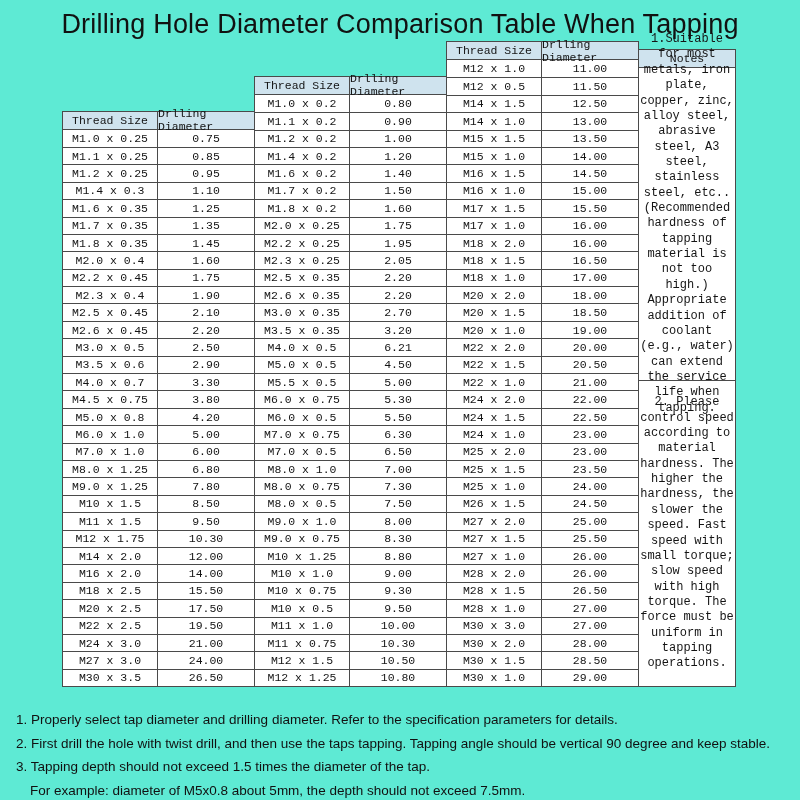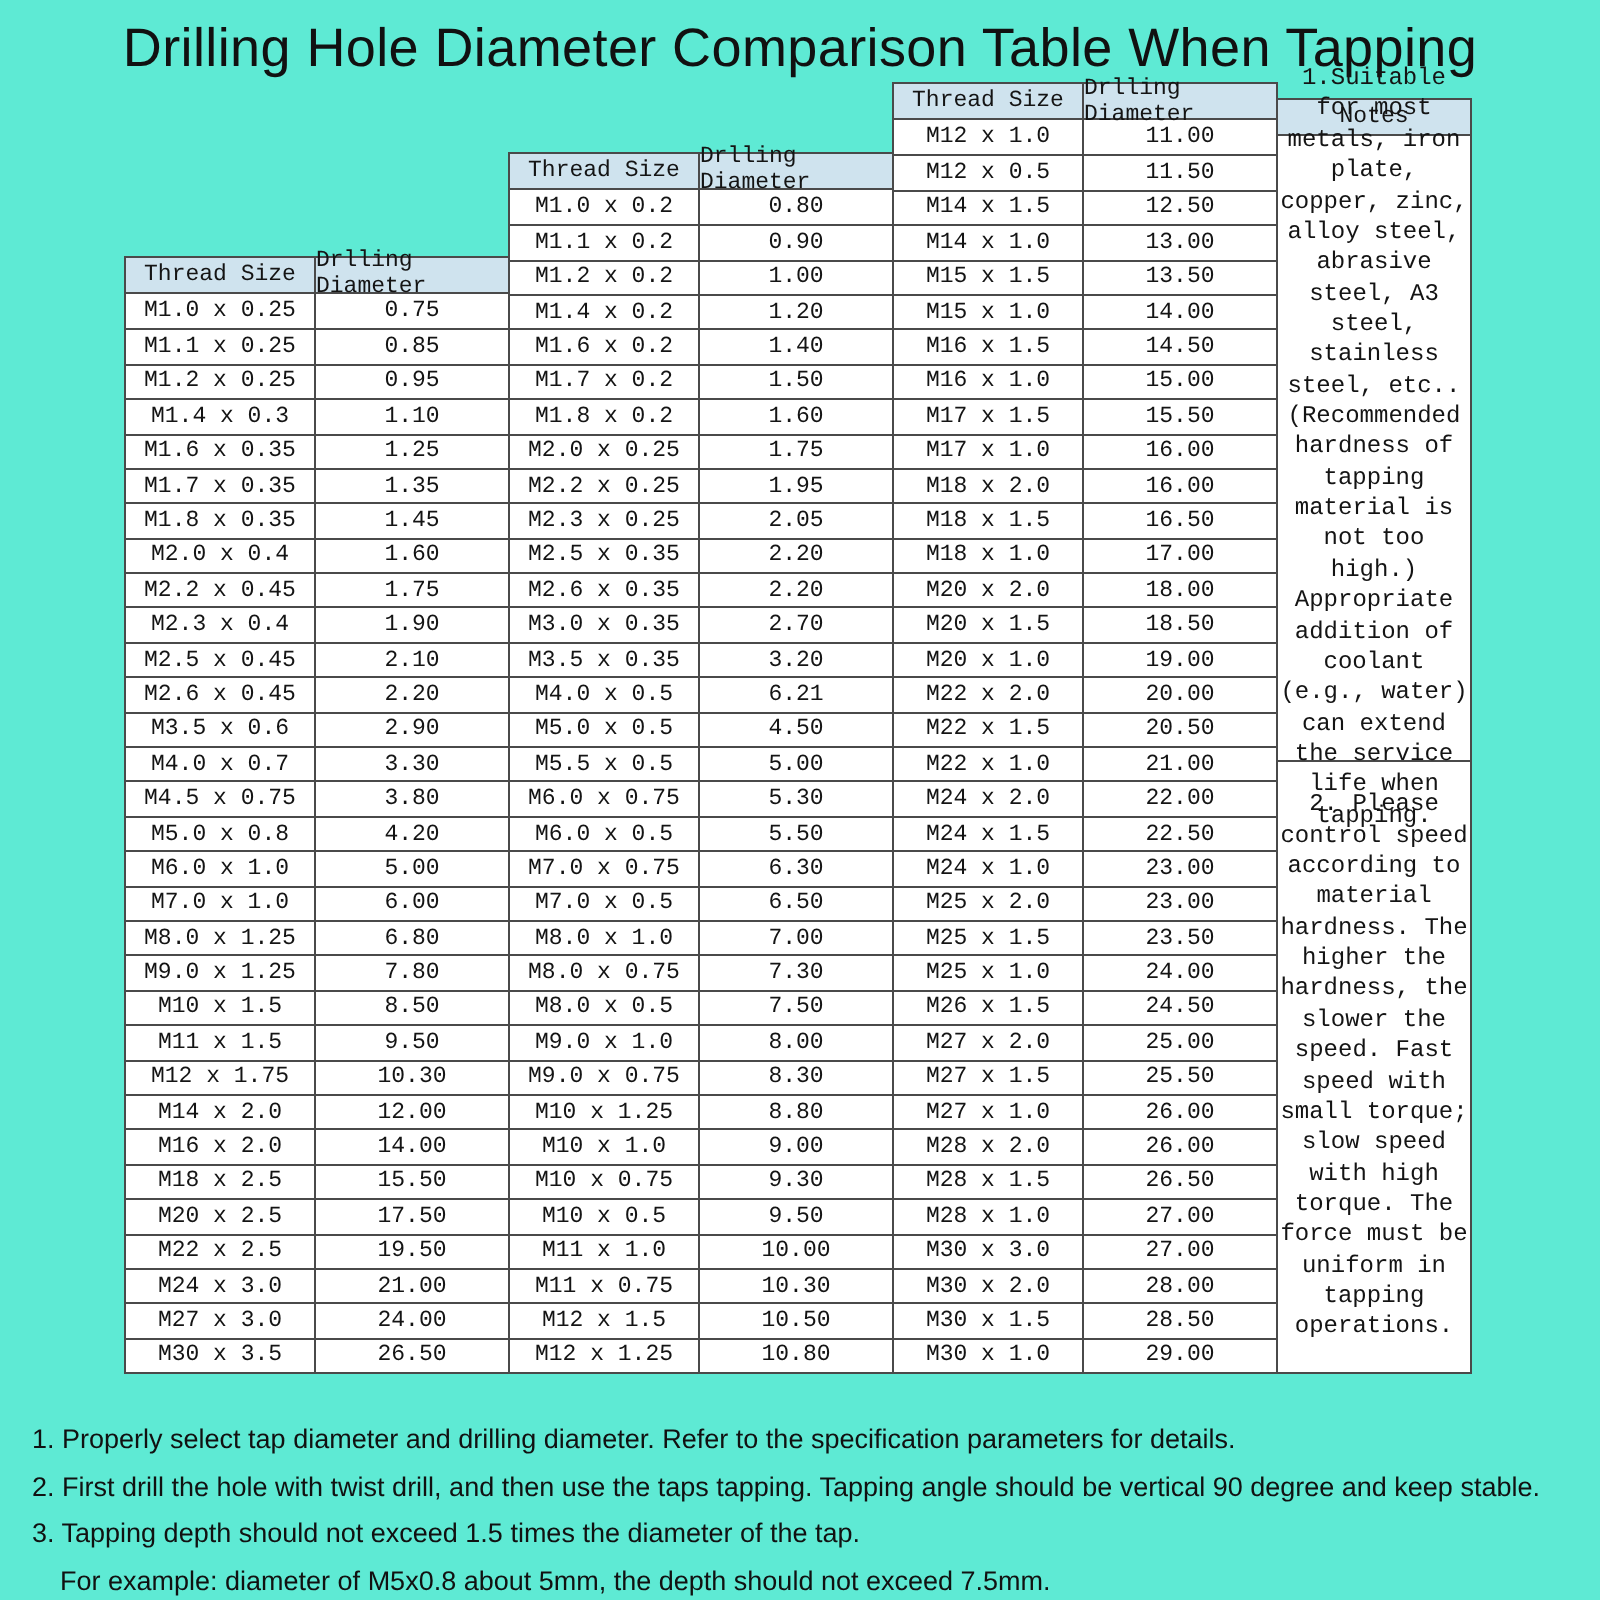--- a/index.html
+++ b/index.html
@@ -148,20 +148,24 @@
           </div>
           <div class="row">
             <div class="cell thread">M2.5 x 0.45</div>
             <div class="cell drill">2.10</div>
           </div>
           <div class="row">
             <div class="cell thread">M2.6 x 0.45</div>
             <div class="cell drill">2.20</div>
           </div>
           <div class="row">
+            <div class="cell thread">M3.0 x 0.5</div>
+            <div class="cell drill">2.50</div>
+          </div>
+          <div class="row">
             <div class="cell thread">M3.5 x 0.6</div>
             <div class="cell drill">2.90</div>
           </div>
           <div class="row">
             <div class="cell thread">M4.0 x 0.7</div>
             <div class="cell drill">3.30</div>
           </div>
           <div class="row">
             <div class="cell thread">M4.5 x 0.75</div>
             <div class="cell drill">3.80</div>

